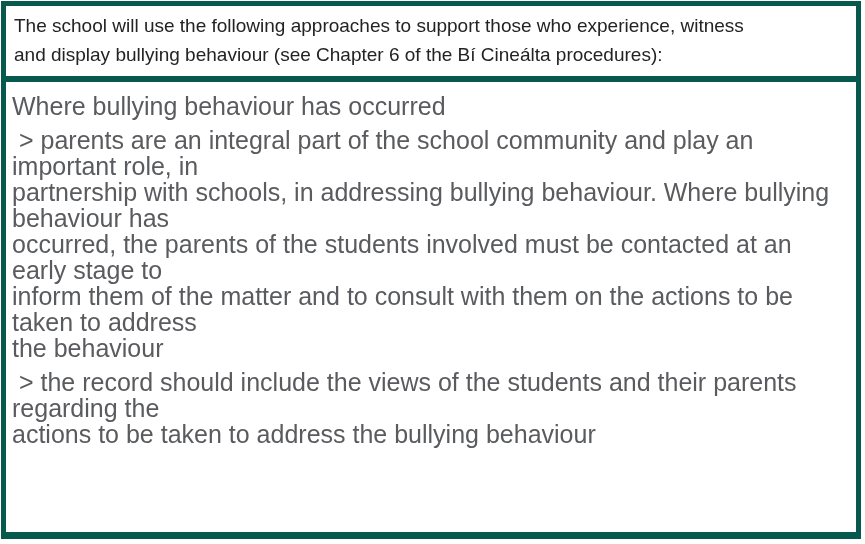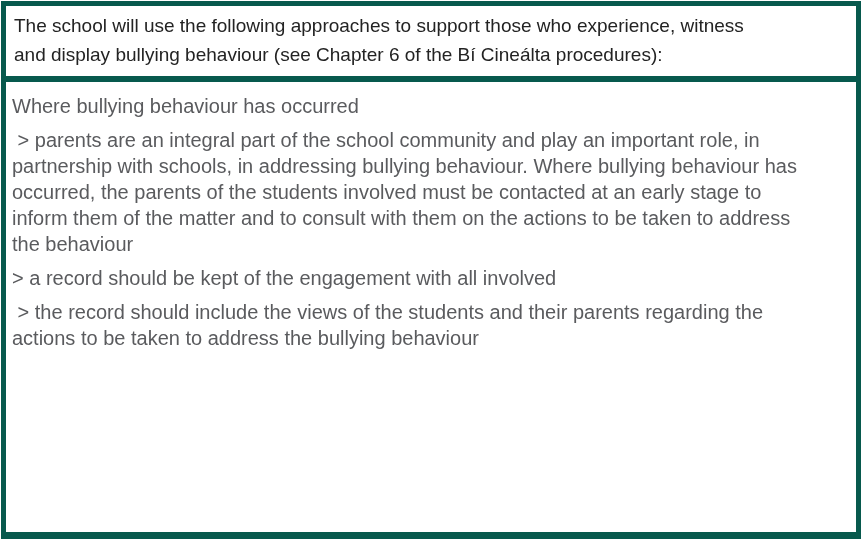--- a/index.html
+++ b/index.html
@@ -38,21 +38,21 @@
     color:var(--header-text);
     font-size:19px;
     line-height:29px;
     white-space:pre-wrap;
   }
   .body-box{
     flex:1;
     box-sizing:border-box;
     padding:11px 8px 0 6px;
     color:var(--body-text);
-    font-size:20px;
+    font-size:25px;
     line-height:26px;
   }
   .para{
     margin:0 0 8px 0;
     white-space:pre-wrap;
   }
 </style>
 </head>
 <body>
 
@@ -62,19 +62,18 @@
     <div class="header-box">The school will use the following approaches to support those who experience, witness
 and display bullying behaviour (see Chapter 6 of the Bí Cineálta procedures):</div>
 
     <div class="body-box">
       <p class="para">Where bullying behaviour has occurred</p>
       <p class="para"> &gt; parents are an integral part of the school community and play an important role, in
 partnership with schools, in addressing bullying behaviour. Where bullying behaviour has
 occurred, the parents of the students involved must be contacted at an early stage to
 inform them of the matter and to consult with them on the actions to be taken to address
 the behaviour</p>
-      <p class="para">&gt; a record should be kept of the engagement with all involved</p>
       <p class="para"> &gt; the record should include the views of the students and their parents regarding the
 actions to be taken to address the bullying behaviour</p>
     </div>
 
   </div>
 </div>
 
 </body></html>

